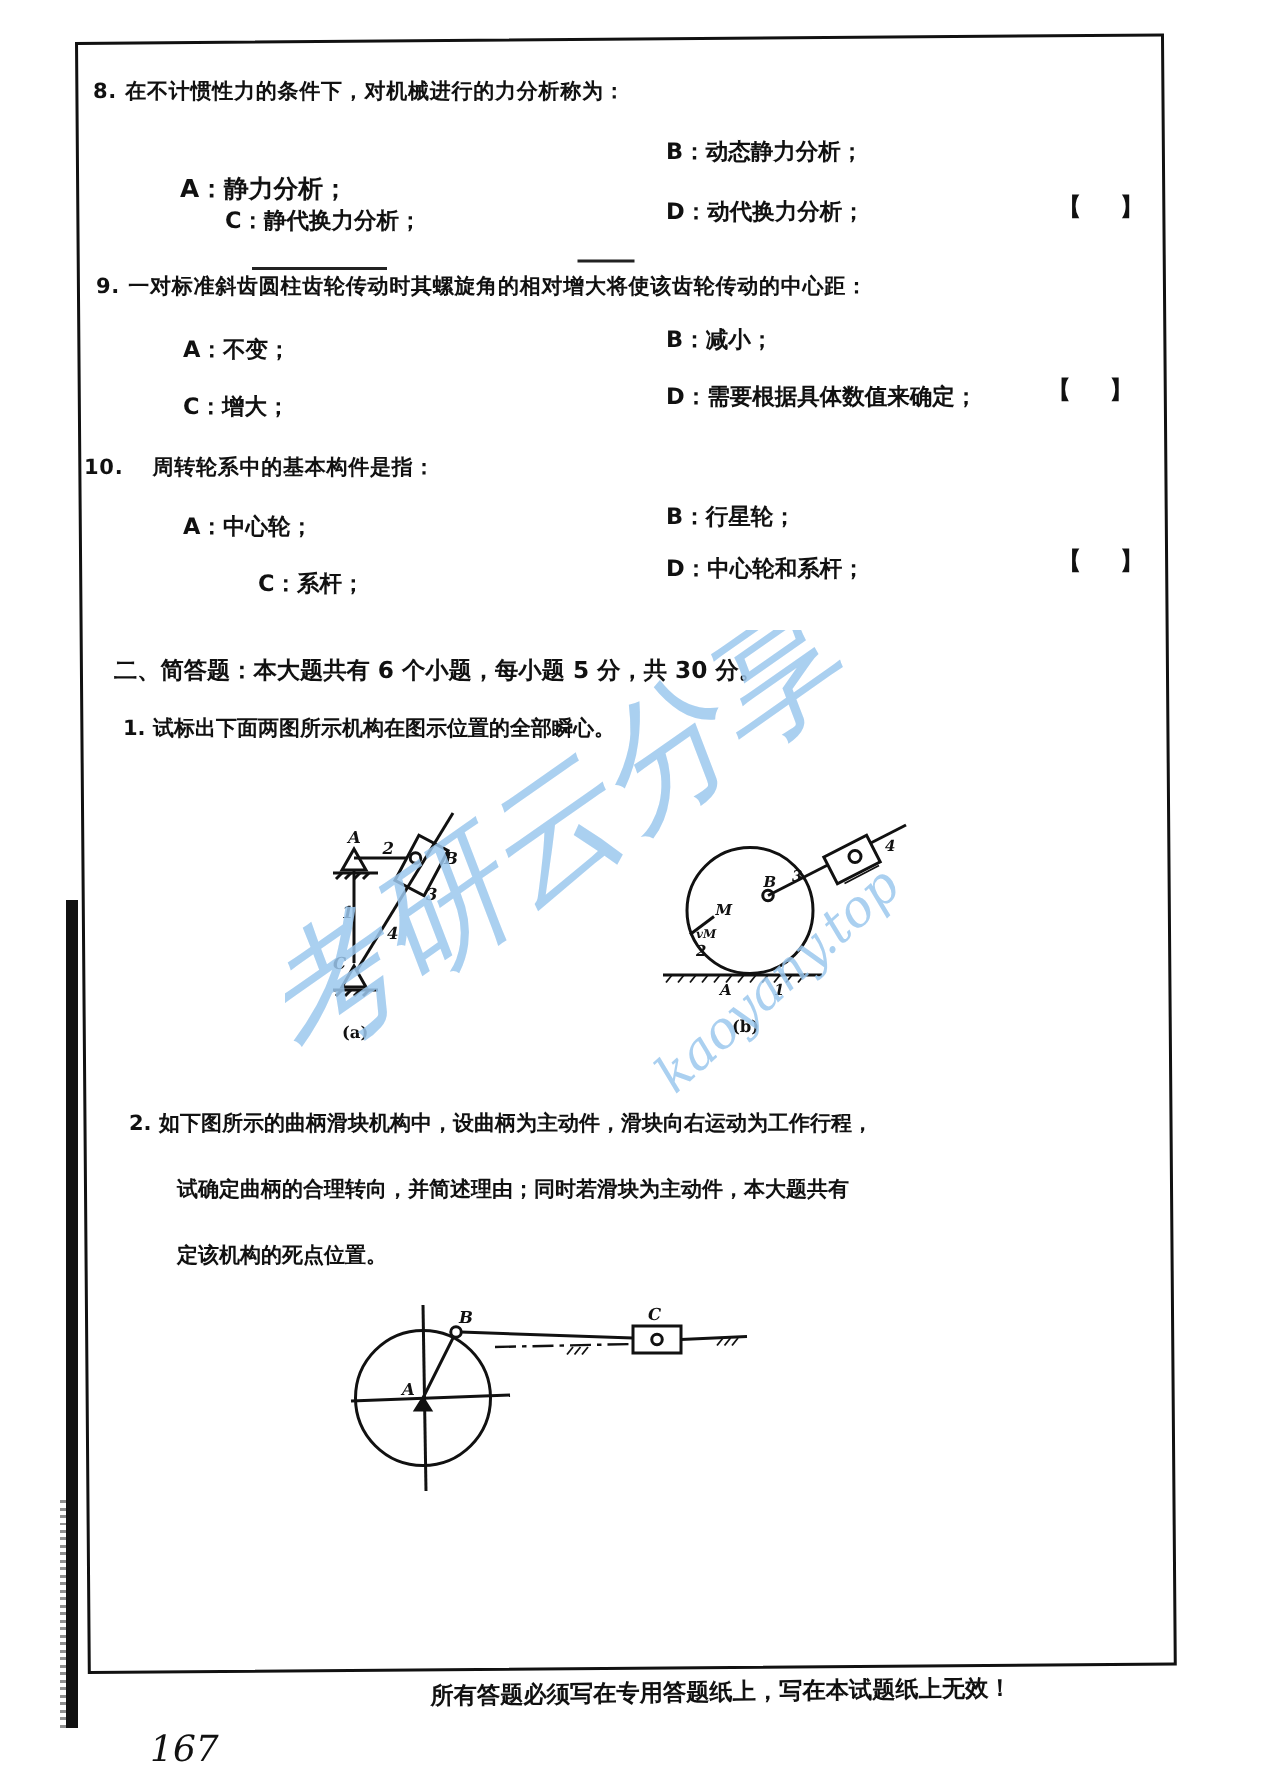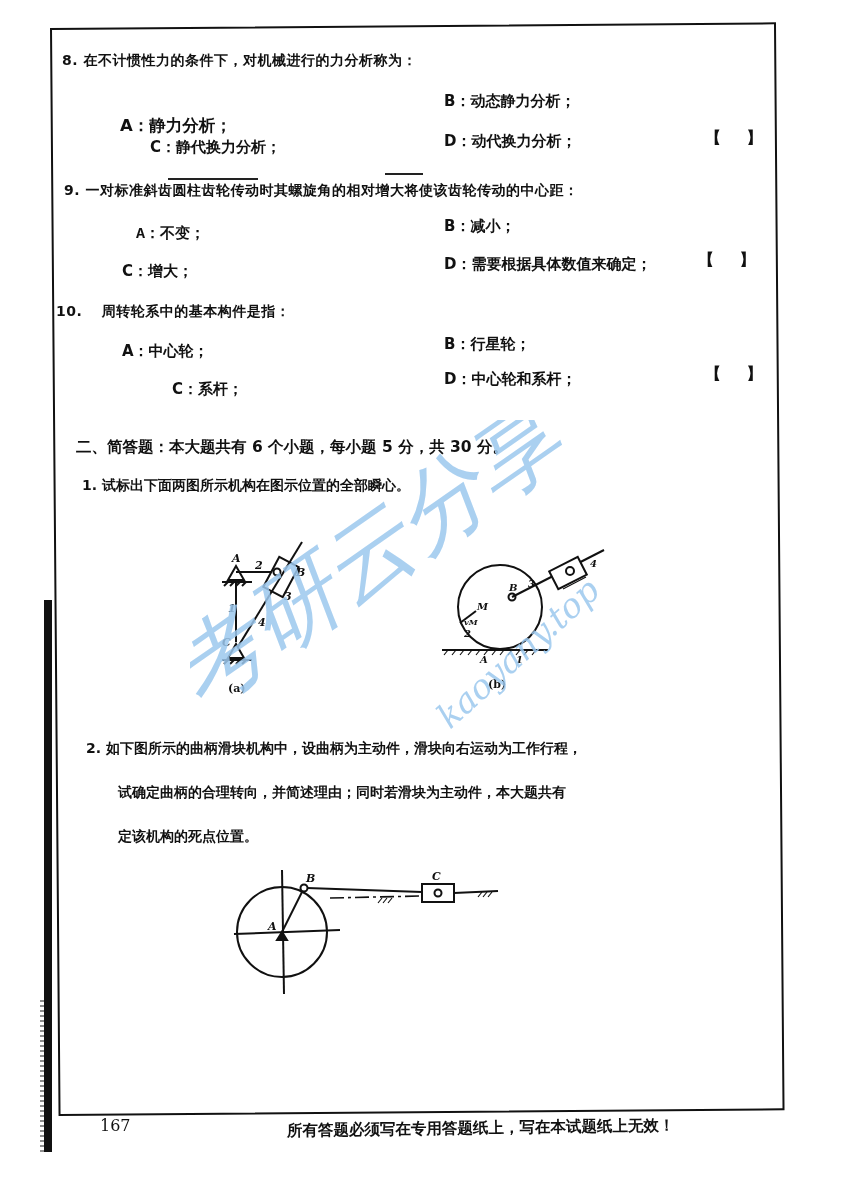--- a/index.html
+++ b/index.html
@@ -22,21 +22,21 @@
       position: absolute; left: 50px; top: 28px; width: 722px; height: 1084px;
       border: 2px solid #111; border-top-width: 2.5px;
       transform: rotate(-0.45deg); transform-origin: left top;
     }
     .q { position: absolute; font-size: 14px; font-weight: bold; letter-spacing: 0.5px; white-space: nowrap; }
     .opt { position: absolute; font-size: 15px; font-weight: bold; white-space: nowrap; }
     .bracket { position: absolute; font-size: 16px; font-weight: bold; letter-spacing: 10px; }
     .sec { position: absolute; font-size: 15.5px; font-weight: bold; white-space: nowrap; }
     .para { position: absolute; font-size: 14px; font-weight: bold; white-space: nowrap; }
     .footer { position: absolute; left: 287px; top: 1118px; font-size: 15.5px; font-weight: bold; transform: rotate(-0.8deg); }
-    .pageno { position: absolute; left: 100px; top: 1116px; font-family: "DejaVu Serif", serif; font-size: 16px; }
+    .pageno { position: absolute; left: 100px; top: 1152px; font-family: "DejaVu Serif", serif; font-style: italic; font-size: 24px; }
     .overline { position: absolute; height: 1.5px; background: #222; }
     .watermark {
       position: absolute; left: 190px; top: 420px; width: 520px; height: 330px;
       pointer-events: none;
     }
     svg text { font-family: "DejaVu Serif", serif; }
     .fig { position: absolute; }
   </style>
 </head>
 <body>
@@ -54,21 +54,21 @@
 <div class="opt" style="left:122px;top:138px;margin-left:28px;">C：静代换力分析；</div>
 <div class="opt" style="left:444px;top:132px;">D：动代换力分析；</div>
 <div class="bracket" style="left:705px;top:128px;">【 】</div>
 
 <div class="overline" style="left:168px;top:178px;width:90px;"></div>
 <div class="overline" style="left:385px;top:173px;width:38px;"></div>
 <div class="q" style="left:64px;top:182px;">
   <span>9.</span>
   <span>一对标准斜齿圆柱齿轮传动时其螺旋角的相对增大将使该齿轮传动的中心距：</span>
 </div>
-<div class="opt" style="left:136px;top:224px;font-family:Liberation Mono, monospace;">A：不变；</div>
+<div class="opt" style="left:122px;top:224px;">A：不变；</div>
 <div class="opt" style="left:444px;top:217px;">B：减小；</div>
 <div class="opt" style="left:122px;top:262px;text-align:center;">C：增大；</div>
 <div class="opt" style="left:444px;top:255px;">D：需要根据具体数值来确定；</div>
 <div class="bracket" style="left:698px;top:250px;">【 】</div>
 
 <div class="q" style="left:56px;top:303px;">
   <span>10.</span>
   <span style="margin-left:14px;">周转轮系中的基本构件是指：</span>
 </div>
 <div class="opt" style="left:122px;top:342px;text-align:center;">A：中心轮；</div>

